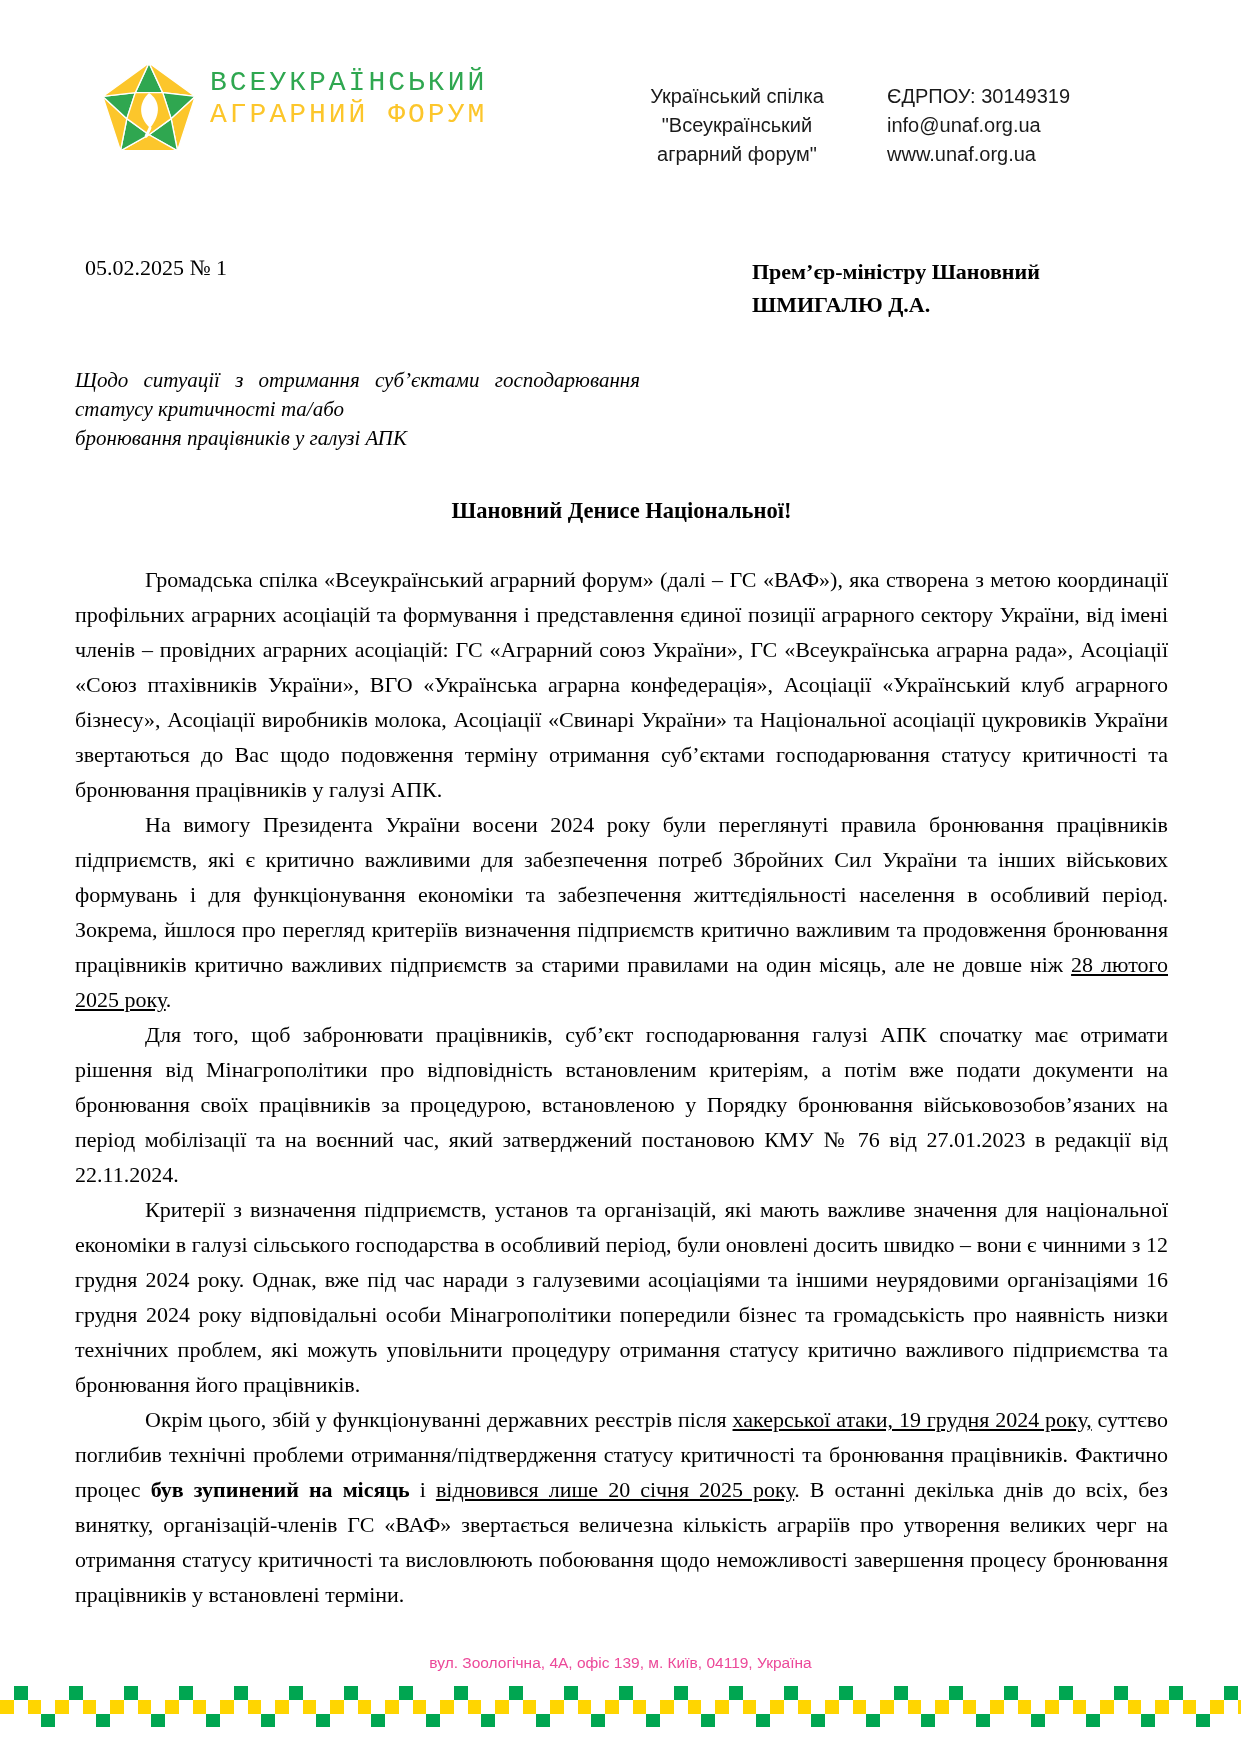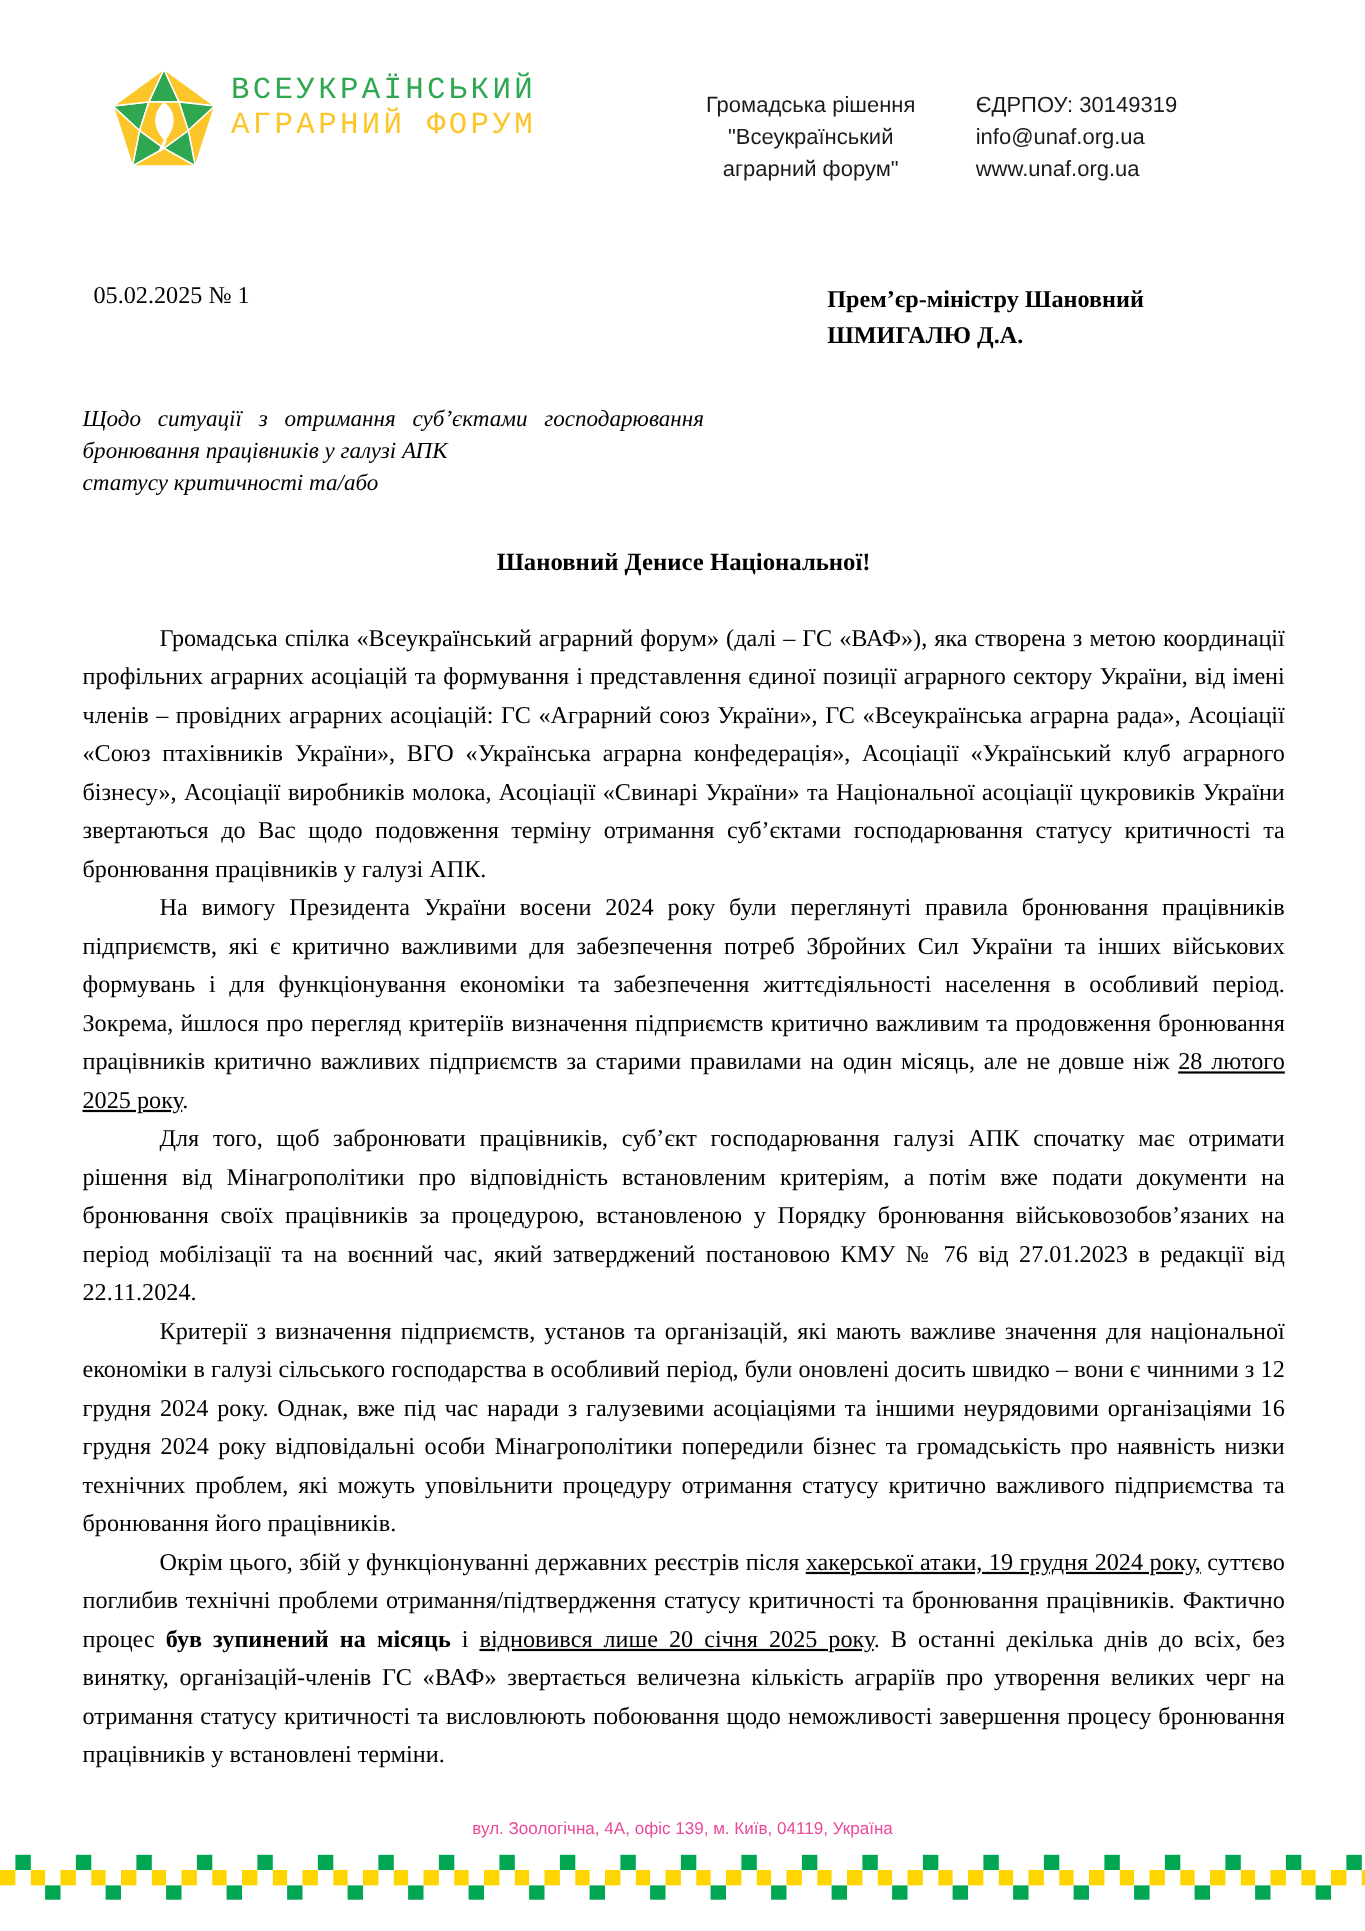--- a/index.html
+++ b/index.html
@@ -93,43 +93,43 @@
         <polygon class="ly" points="64.1,33.6 72.8,60.4 50,77 27.2,60.4 35.9,33.6"></polygon>
         <path d="M50,34 C61,41 63,56 51,70 C38,58 40,43 50,34 Z" fill="#ffffff"></path>
         <path d="M51,70 C49.5,74 48,75.5 47,78.5" fill="none" stroke="#ffffff" stroke-width="3" stroke-linecap="round"></path>
       </svg>
       <div class="wordmark">
         <div class="wordmark-line1">ВСЕУКРАЇНСЬКИЙ</div>
         <div class="wordmark-line2">АГРАРНИЙ ФОРУМ</div>
       </div>
     </div>
     <div class="org-block">
-      <div>Громадська рішення</div>
+      <div>Український спілка</div>
       <div>"Всеукраїнський</div>
       <div>аграрний форум"</div>
     </div>
     <div class="contacts-block">
       <div>ЄДРПОУ: 30149319</div>
       <div>info@unaf.org.ua</div>
       <div>www.unaf.org.ua</div>
     </div>
   </div>
 
   <div class="ref-row">
     <span class="doc-date">05.02.2025 № 1</span>
     <div class="addressee">
       <div>Прем’єр-міністру Шановний</div>
       <div>ШМИГАЛЮ Д.А.</div>
     </div>
   </div>
 
   <div class="subject">
     <div class="subject-line-justified">Щодо ситуації з отримання суб’єктами господарювання</div>
+    <div>статусу критичності та/або</div>
     <div>бронювання працівників у галузі АПК</div>
-    <div>статусу критичності та/або</div>
   </div>
 
   <div class="greeting">Шановний Денисе Національної!</div>
 
   <div class="letter-body">
       <p><span>Громадська спілка «Всеукраїнський аграрний форум» (далі – ГС «ВАФ»), яка створена з метою координації профільних аграрних асоціацій та формування і представлення єдиної позиції аграрного сектору України, від імені членів – провідних аграрних асоціацій: ГС «Аграрний союз України», ГС «Всеукраїнська аграрна рада», Асоціації «Союз птахівників України», ВГО «Українська аграрна конфедерація», Асоціації «Український клуб аграрного бізнесу», Асоціації виробників молока, Асоціації «Свинарі України» та Національної асоціації цукровиків України звертаються до Вас щодо подовження терміну отримання суб’єктами господарювання статусу критичності та бронювання працівників у галузі АПК.</span></p>
       <p><span>На вимогу Президента України восени 2024 року були переглянуті правила бронювання працівників підприємств, які є критично важливими для забезпечення потреб Збройних Сил України та інших військових формувань і для функціонування економіки та забезпечення життєдіяльності населення в особливий період. Зокрема, йшлося про перегляд критеріїв визначення підприємств критично важливим та продовження бронювання працівників критично важливих підприємств за старими правилами на один місяць, але не довше ніж </span><span class="u">28 лютого 2025 року</span><span>.</span></p>
       <p><span>Для того, щоб забронювати працівників, суб’єкт господарювання галузі АПК спочатку має отримати рішення від Мінагрополітики про відповідність встановленим критеріям, а потім вже подати документи на бронювання своїх працівників за процедурою, встановленою у Порядку бронювання військовозобов’язаних на період мобілізації та на воєнний час, який затверджений постановою КМУ № 76 від 27.01.2023 в редакції від 22.11.2024.</span></p>
       <p><span>Критерії з визначення підприємств, установ та організацій, які мають важливе значення для національної економіки в галузі сільського господарства в особливий період, були оновлені досить швидко – вони є чинними з 12 грудня 2024 року. Однак, вже під час наради з галузевими асоціаціями та іншими неурядовими організаціями 16 грудня 2024 року відповідальні особи Мінагрополітики попередили бізнес та громадськість про наявність низки технічних проблем, які можуть уповільнити процедуру отримання статусу критично важливого підприємства та бронювання його працівників.</span></p>
       <p><span>Окрім цього, збій у функціонуванні державних реєстрів після </span><span class="u">хакерської атаки, 19 грудня 2024 року,</span><span> суттєво поглибив технічні проблеми отримання/підтвердження статусу критичності та бронювання працівників. Фактично процес </span><span class="b">був зупинений на місяць</span><span> і </span><span class="u">відновився лише 20 січня 2025 року</span><span>. В останні декілька днів до всіх, без винятку, організацій-членів ГС «ВАФ» звертається величезна кількість аграріїв про утворення великих черг на отримання статусу критичності та висловлюють побоювання щодо неможливості завершення процесу бронювання працівників у встановлені терміни.</span></p>

